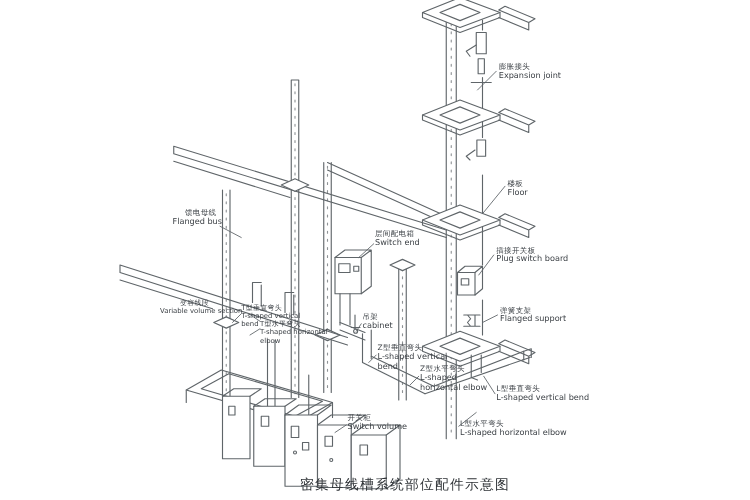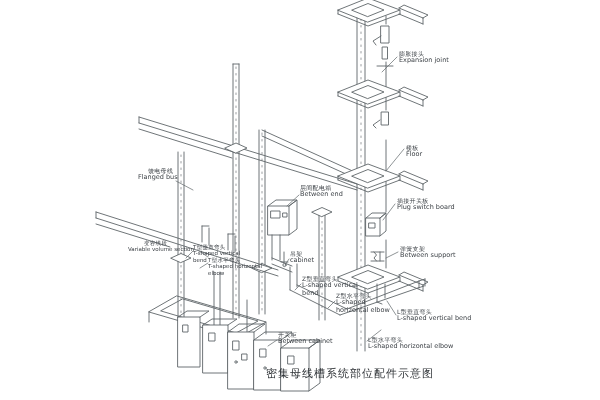--- a/index.html
+++ b/index.html
@@ -16,21 +16,21 @@
   }
   #scene{position:absolute;left:0;top:0;}
   .lbl{position:absolute;line-height:1.18;white-space:normal;}
   .lbl .zh{font-size:6px;letter-spacing:0.3px;}
   .lbl .en{font-size:6.5px;}
   .lbl.sm .zh{font-size:5.5px;}
   .lbl.sm .en{font-size:5.5px;}
   .lbl.ind10 .zh{margin-left:10px;}
   .lbl.ind16 .zh{margin-left:16px;}
   .title{
-    position:absolute;left:240px;top:366px;width:220px;text-align:center;
+    position:absolute;left:240px;top:380px;width:220px;
     font-size:11px;letter-spacing:1px;color:#2e3236;
   }
 </style>
 </head>
 <body>
 
 <svg id="scene" width="600" height="400" viewBox="0 0 600 400">
   <g fill="none" stroke="var(--line)" stroke-width="0.9" stroke-linejoin="round" stroke-linecap="round">
 
     <g>
@@ -181,26 +181,26 @@
   <div class="en">Floor</div>
 </div>
 
 <div class="lbl" style="left:397px;top:197px;width:72px">
   <div class="zh">插接开关板</div>
   <div class="en">Plug switch board</div>
 </div>
 
 <div class="lbl" style="left:400px;top:245px;width:62px">
   <div class="zh">弹簧支架</div>
-  <div class="en">Between support</div>
+  <div class="en">Flanged support</div>
 </div>
 
 <div class="lbl" style="left:300px;top:184px;width:52px">
   <div class="zh">层间配电箱</div>
-  <div class="en">Between end</div>
+  <div class="en">Switch end</div>
 </div>
 
 <div class="lbl ind10" style="left:138px;top:167px;width:50px">
   <div class="zh">馈电母线</div>
   <div class="en">Flanged bus</div>
 </div>
 
 <div class="lbl sm ind16" style="left:128px;top:240px;width:88px">
   <div class="zh">变容线段</div>
   <div class="en">Variable volume section</div>
@@ -236,16 +236,16 @@
   <div class="en">L-shaped vertical  bend</div>
 </div>
 
 <div class="lbl" style="left:368px;top:336px;width:98px">
   <div class="zh">L型水平弯头</div>
   <div class="en">L-shaped horizontal elbow</div>
 </div>
 
 <div class="lbl" style="left:278px;top:331px;width:56px">
   <div class="zh">开关柜</div>
-  <div class="en">Between cabinet</div>
+  <div class="en">Switch volume</div>
 </div>
 
 <div class="title">密集母线槽系统部位配件示意图</div>
 
 </body></html>

